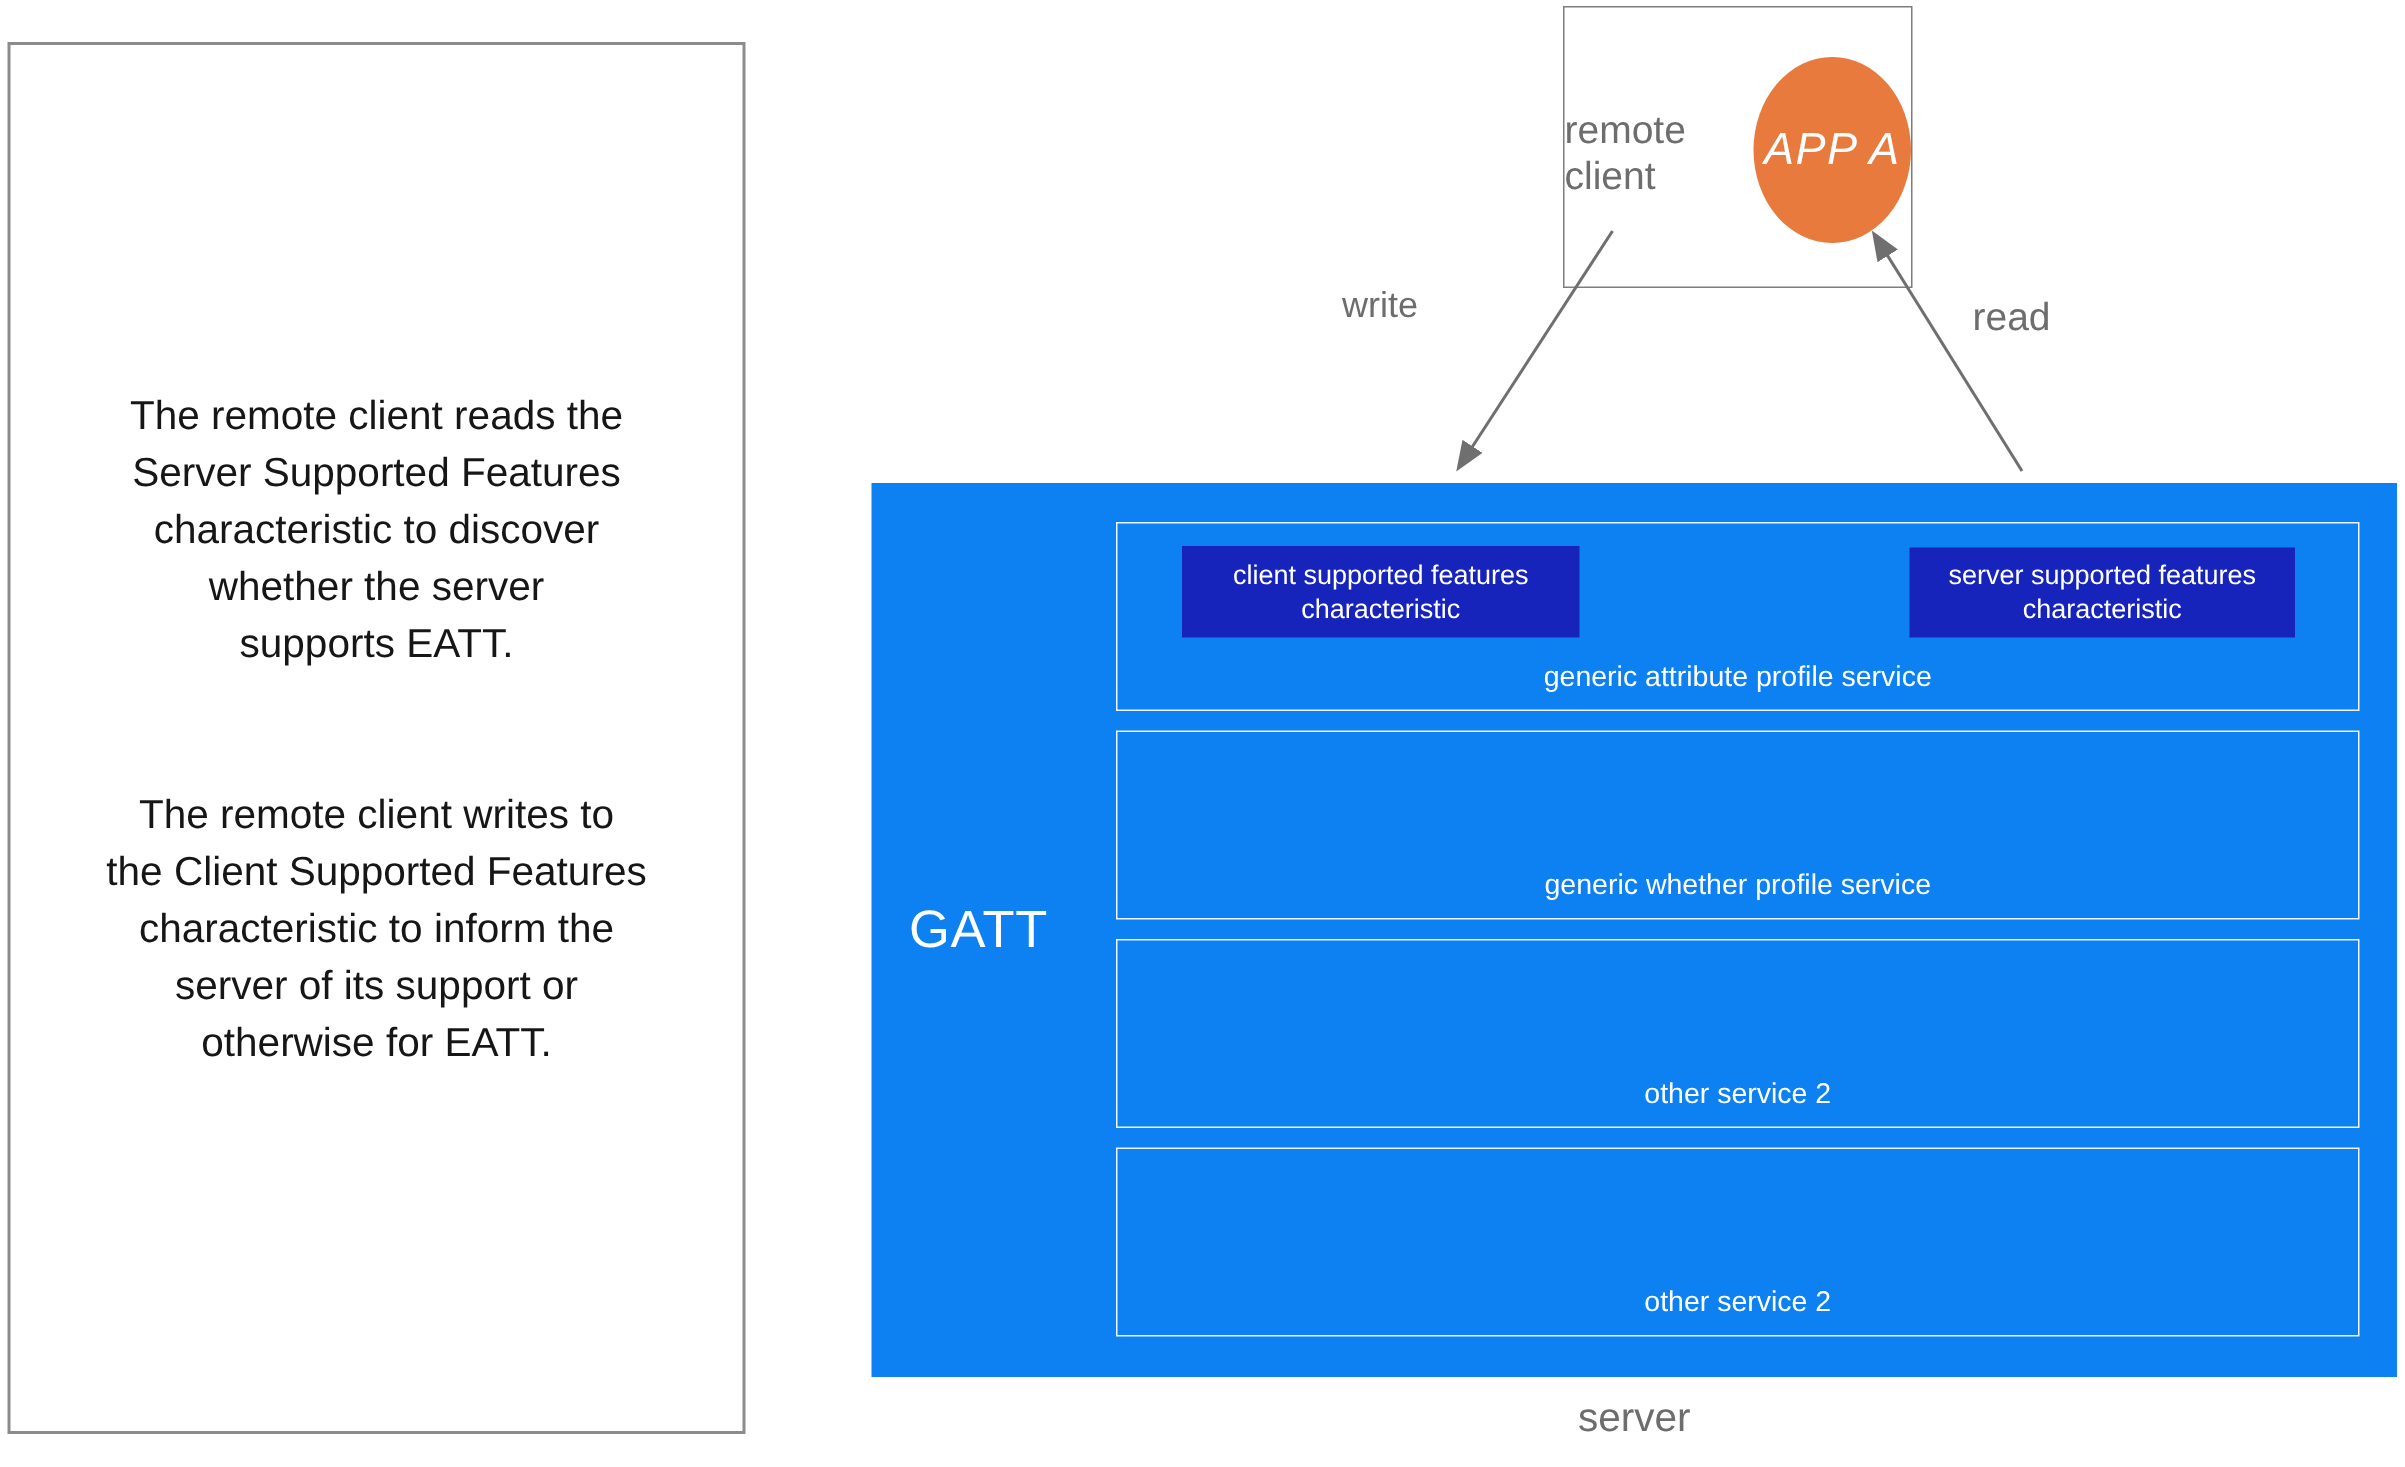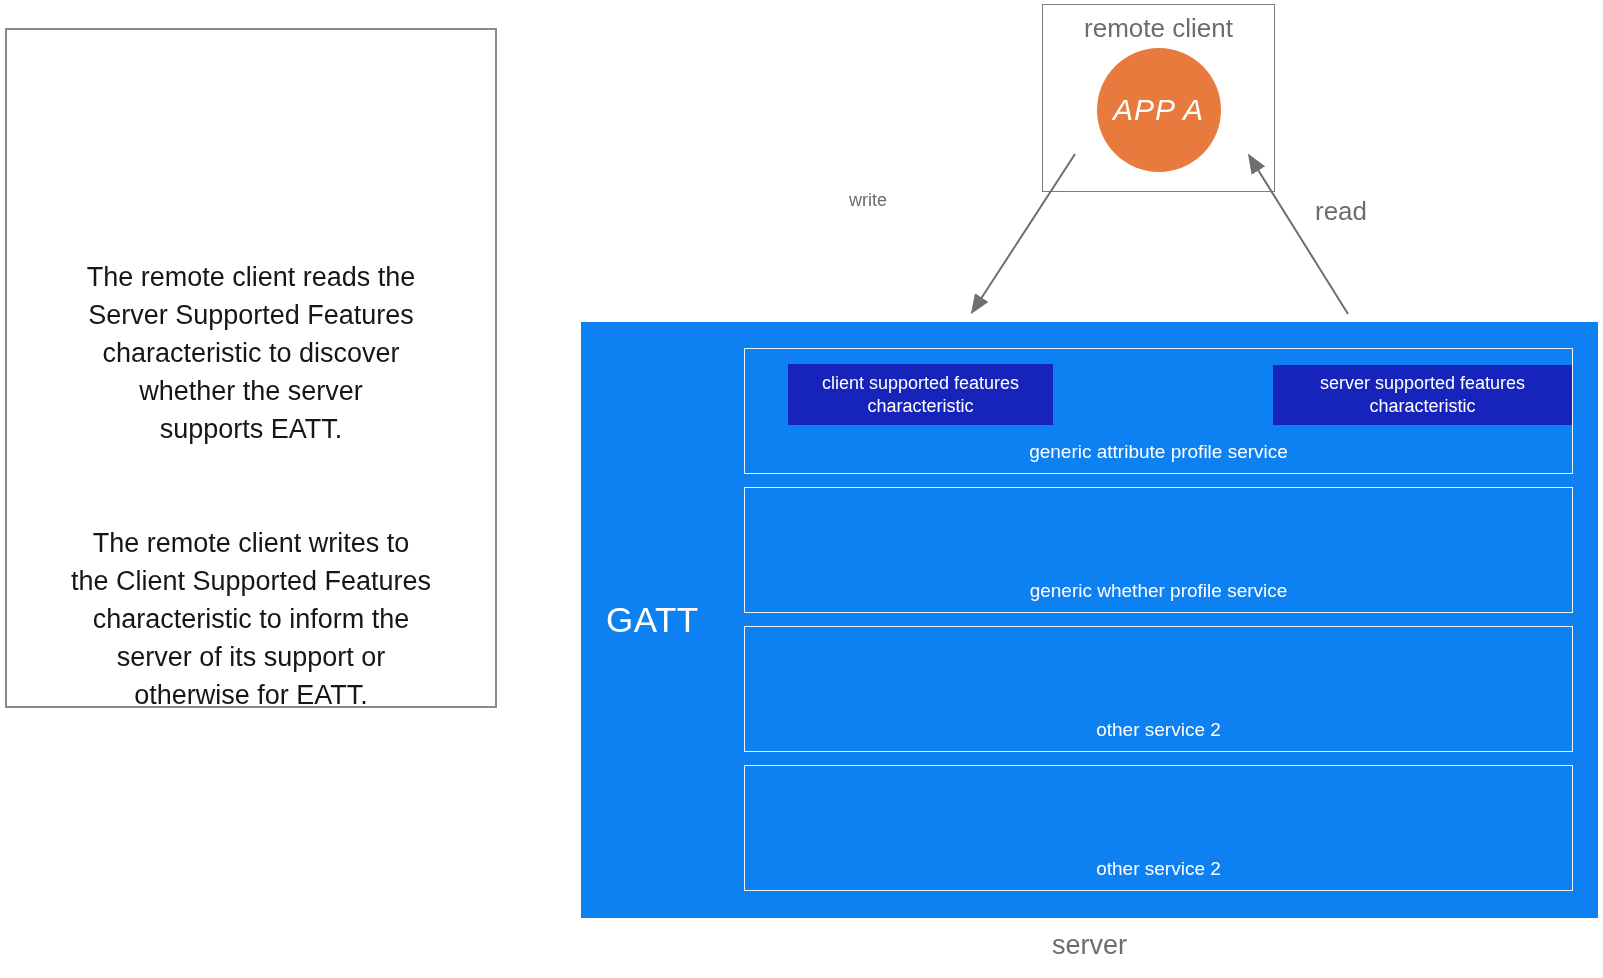--- a/index.html
+++ b/index.html
@@ -12,56 +12,56 @@
   * { margin: 0; padding: 0; box-sizing: border-box; }
   html, body { background: #ffffff; }
   body {
     font-family: "Liberation Sans", "DejaVu Sans", sans-serif;
     width: 1603px; height: 978px; position: relative; overflow: hidden;
   }
   .canvas { position: absolute; left: 0; top: 0; width: 1603px; height: 978px; }
 
   
   .left-panel {
-    position: absolute; left: 5px; top: 28px; width: 492px; height: 680px;
+    position: absolute; left: 5px; top: 28px; width: 492px; height: 928px;
     border: 2px solid #8b8b8b; background: #ffffff;
     padding-top: 228px;
   }
   .left-panel p {
     color: #161616; font-size: 27px; line-height: 38px;
     text-align: center; white-space: pre-line;
   }
   .left-panel p + p { margin-top: 76px; }
 
   
   .remote-client-box {
     position: absolute; left: 1042px; top: 4px; width: 233px; height: 188px;
     border: 1.5px solid #7d7d7d; background: #ffffff;
-    display: flex; flex-direction: column; align-items: center;
+    display: flex; flex-direction: row; align-items: center;
   }
   .remote-client-label {
     margin-top: 8px; color: var(--gray-text); font-size: 26px;
   }
   .app-circle {
     margin-top: 4px; width: 124px; height: 124px; border-radius: 50%;
     background: var(--orange); display: flex; align-items: center; justify-content: center;
   }
   .app-circle span { color: #ffffff; font-size: 30px; letter-spacing: 1px; font-style: italic; }
 
   
   svg.arrows {
     position: absolute; left: 0; top: 0; width: 1603px; height: 978px;
     pointer-events: none;
   }
   .arrow-line { stroke: var(--arrow-gray); stroke-width: 2; fill: none; }
   .arrow-head { fill: var(--arrow-gray); }
 
   .write-label {
-    position: absolute; left: 818px; top: 190px; width: 100px;
-    text-align: center; color: var(--gray-text); font-size: 18px;
+    position: absolute; left: 870px; top: 190px; width: 100px;
+    text-align: center; color: var(--gray-text); font-size: 24px;
   }
   .read-label {
     position: absolute; left: 1315px; top: 196px; width: 100px;
     text-align: left; color: var(--gray-text); font-size: 26px;
   }
 
   
   .gatt-box {
     position: absolute; left: 581px; top: 322px; width: 1017px; height: 596px;
     background: var(--primary-blue);
@@ -81,21 +81,21 @@
     position: absolute; bottom: 10px; left: 0; width: 100%;
     text-align: center; color: #ffffff; font-size: 19px;
   }
   .char-box {
     position: absolute; background: var(--dark-blue);
     color: #ffffff; font-size: 18px; line-height: 23px;
     text-align: center; display: flex; align-items: center; justify-content: center;
     padding: 4px 10px;
   }
   .char-box.client { left: 43px; top: 15px; width: 265px; height: 61px; }
-  .char-box.server { left: 528px; top: 16px; width: 299px; height: 60px; }
+  .char-box.server { left: 528px; top: 16px; width: 257px; height: 60px; }
 
   .server-caption {
     position: absolute; left: 581px; top: 930px; width: 1017px;
     text-align: center; color: var(--gray-text); font-size: 27px;
   }
 </style>
 </head>
 <body>
 
 <div class="canvas">

